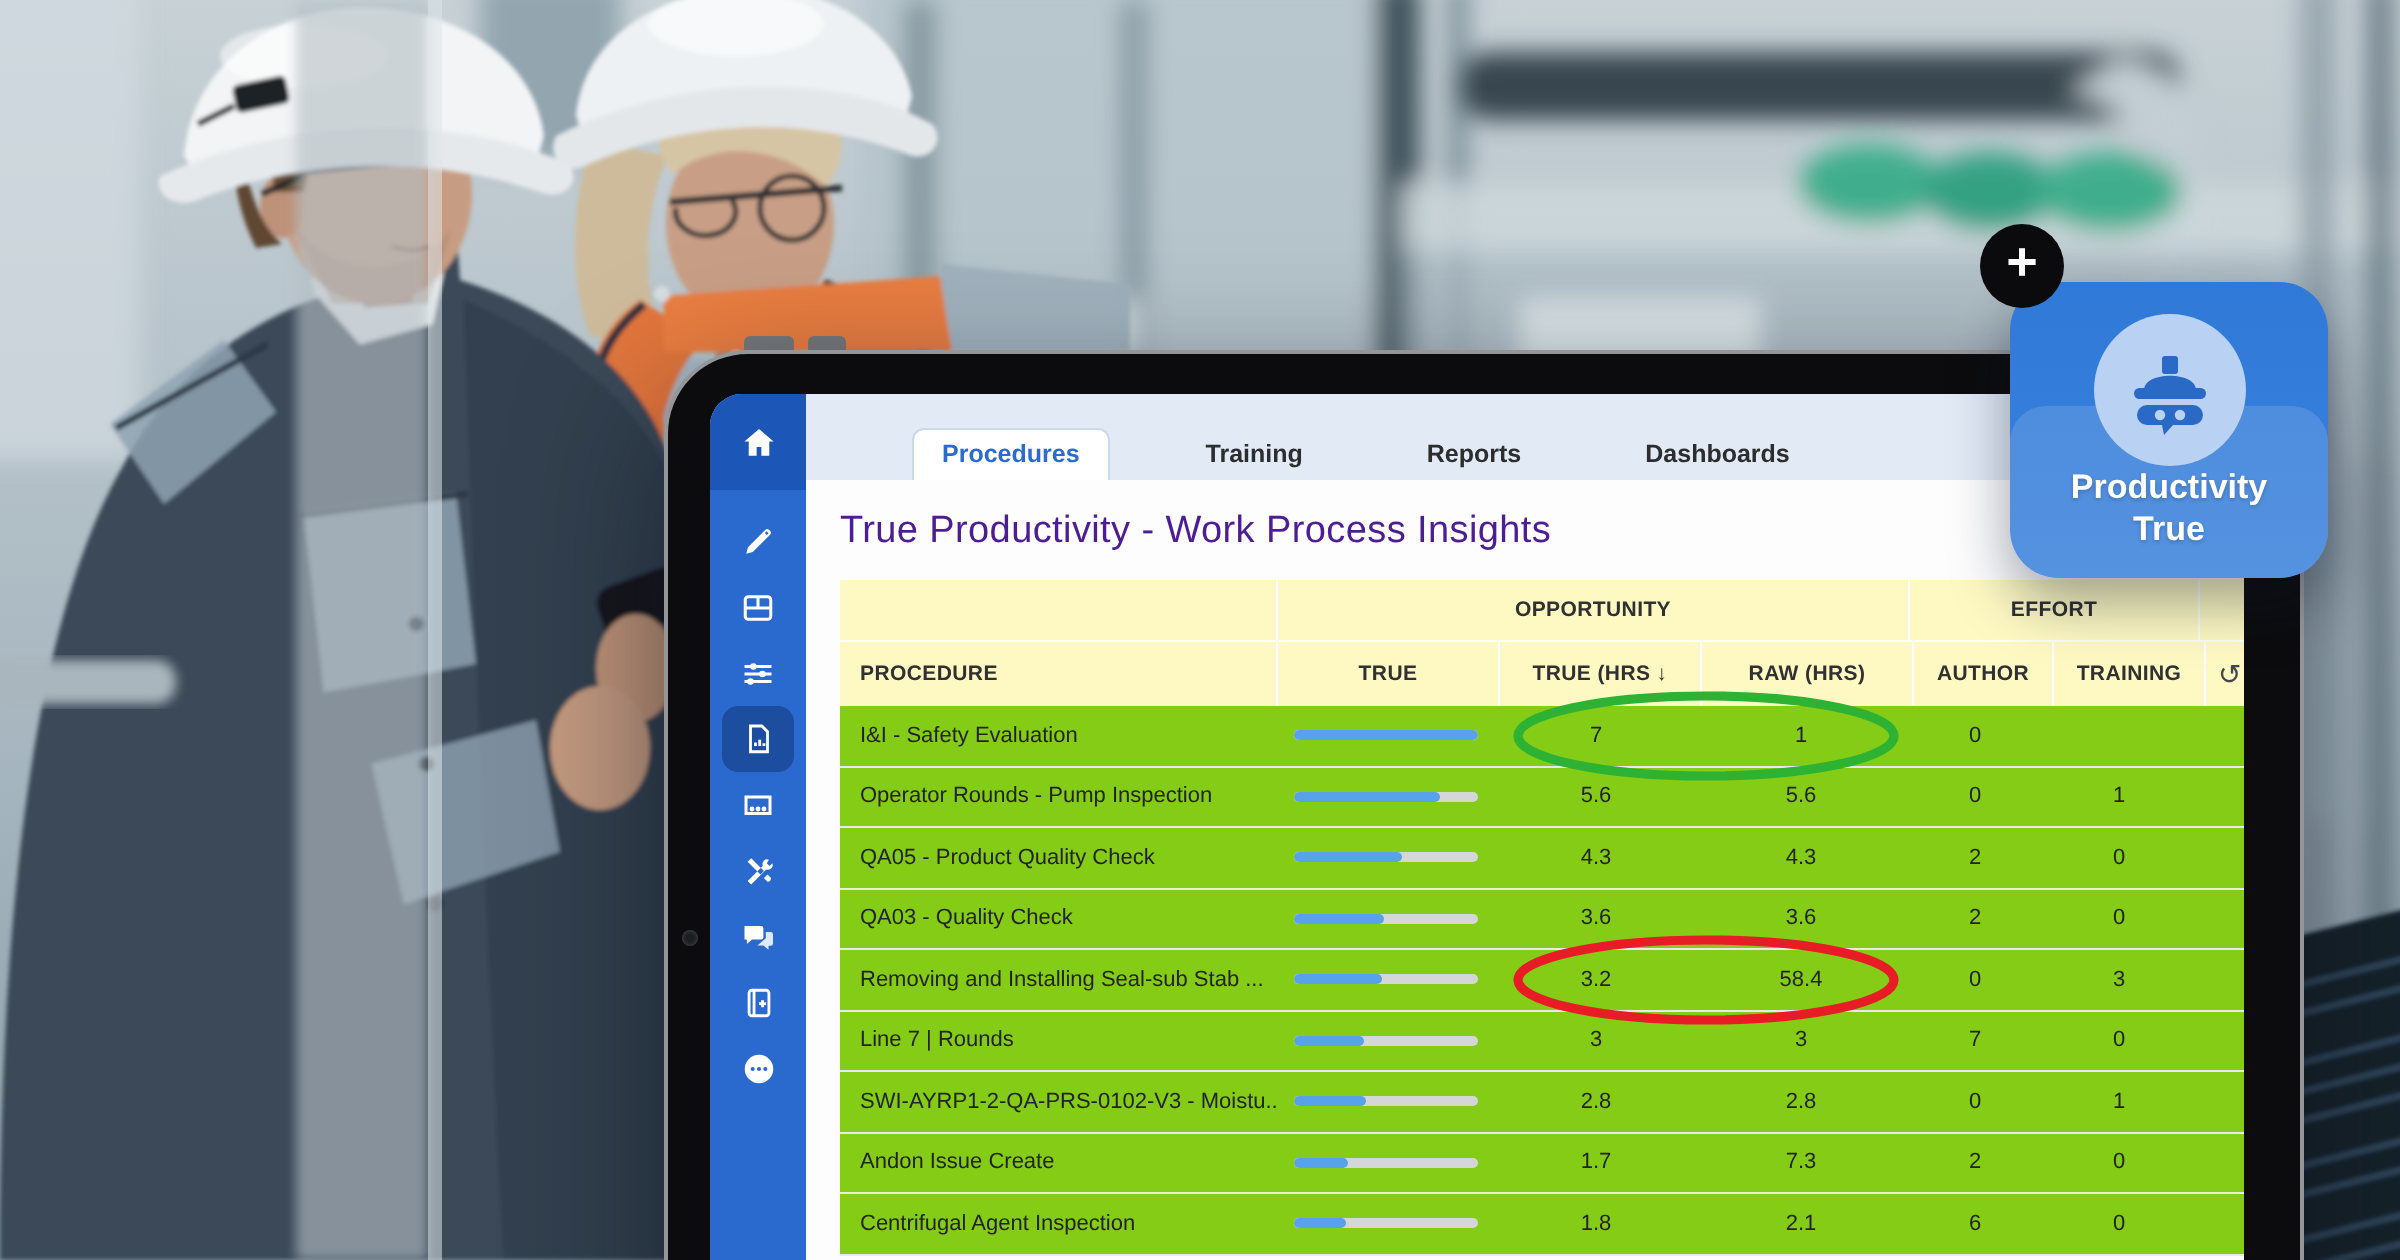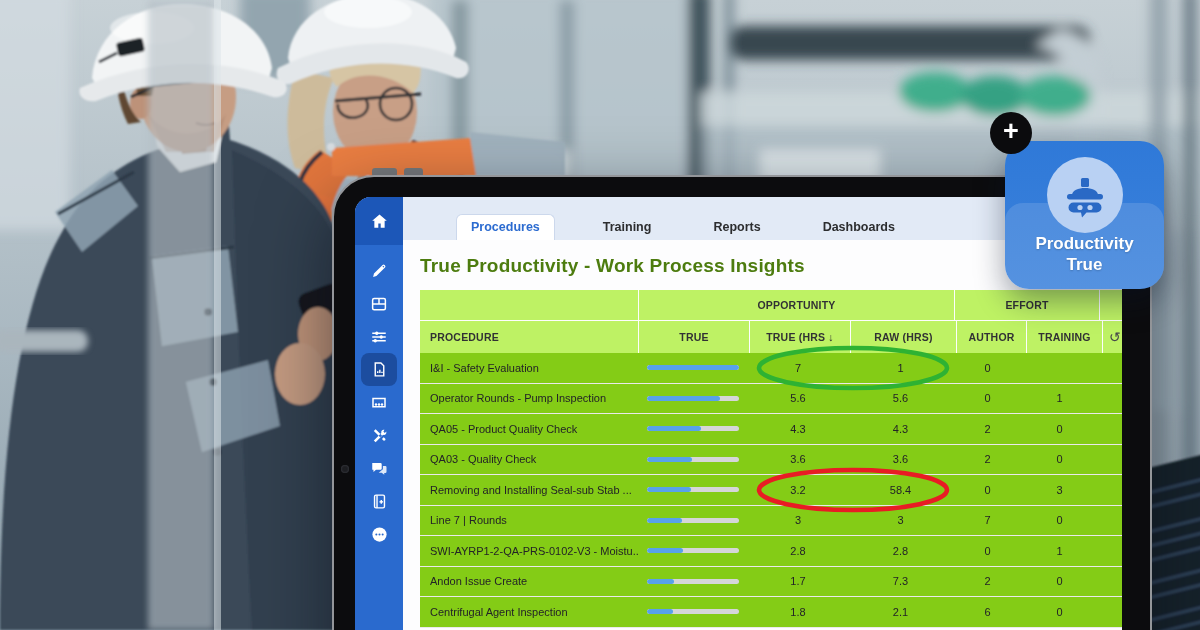--- a/index.html
+++ b/index.html
@@ -28,27 +28,27 @@
   .sb-home{ height:48px; background:#1c57b8; display:flex; align-items:center; justify-content:center; }
   .sb-list{ padding-top:9px; display:flex; flex-direction:column; align-items:center; }
   .sb-item{ width:36px; height:33px; display:flex; align-items:center; justify-content:center; border-radius:8px; }
   .sb-item.active{ background:#1c4d9f; }
   .sb-item svg, .sb-home svg{ display:block; }
   
   .main{ flex:1; display:flex; flex-direction:column; background:#fdfdfe; min-width:0;}
   .tabstrip{ height:43px; background:#e2eaf6; display:flex; align-items:flex-end; padding-left:53px; flex:0 0 43px;gap:34px;}
   .tab{ padding:5px 14px 6px; font-size:12.5px; font-weight:bold; color:#2c2d2f; cursor:default; }
   .tab.active{ background:#fff; color:#2b6bd0; border:1px solid #ccd8ec; border-bottom:none; border-radius:6px 6px 0 0; }
-  .page-title{ font-size:19px; font-weight:700; color:#4d7c0f; margin:15px 0 13px 17px; letter-spacing:.2px;}
+  .page-title{ font-size:19px; font-weight:400; color:#4c1d95; margin:15px 0 13px 17px; letter-spacing:.2px;}
   
   .tbl{ margin-left:17px; width:702px; font-size:11px; color:#232327;}
   .ghead, .chead{ display:grid; gap:1px; background:#fdfdfe; }
   .ghead{ grid-template-columns:218px 315px 144px 24px; height:30px; }
   .chead{ grid-template-columns:218px 110px 100px 105px 69px 75px 24px; height:32px; margin-top:1px;}
-  .hcell{ background:#bef264; display:flex; align-items:center; justify-content:center;
+  .hcell{ background:#fef9c3; display:flex; align-items:center; justify-content:center;
           font-weight:bold; font-size:10.5px; color:#313134; letter-spacing:.2px;}
   .hcell.left{ justify-content:flex-start; padding-left:10px; }
   .refresh{ font-size:14px; font-weight:normal; color:#47474b; }
   .trow{ display:grid; grid-template-columns:218px 110px 100px 105px 69px 75px 24px;
          height:30.5px; border-bottom:1px solid #e9e9eb; background:#84cc16; position:relative; }
   .tcell{ display:flex; align-items:center; justify-content:center; }
   .tcell.left{ justify-content:flex-start; padding-left:10px; white-space:nowrap; overflow:hidden; }
   .bar-track{ width:92px; height:5px; border-radius:3px; background:#d5d6d8; overflow:hidden;}
   .bar-fill{ height:5px; border-radius:3px; background:#58a2ea; }
   .hl-ellipse{ display:none; position:absolute; left:333px; top:-9px; width:200px; height:48px; z-index:4; pointer-events:none;}

